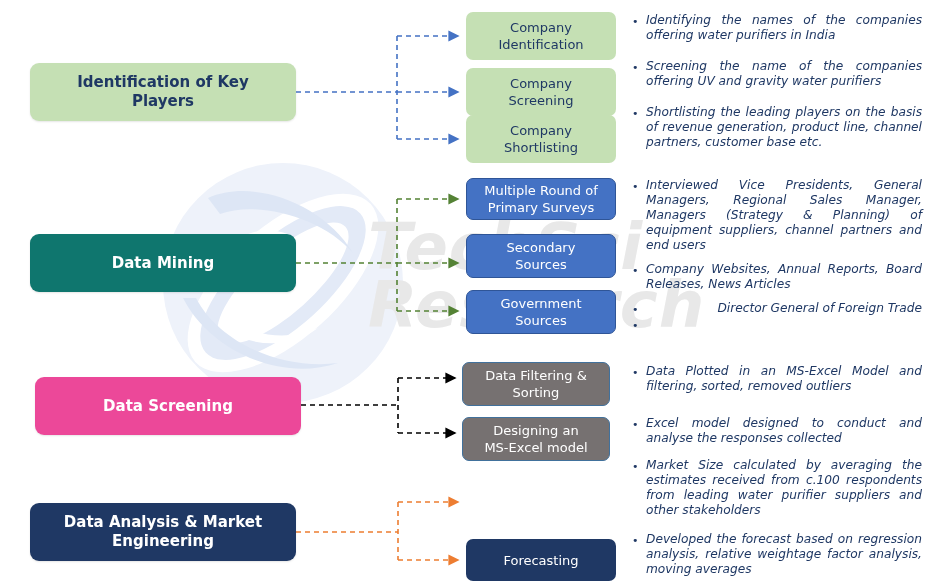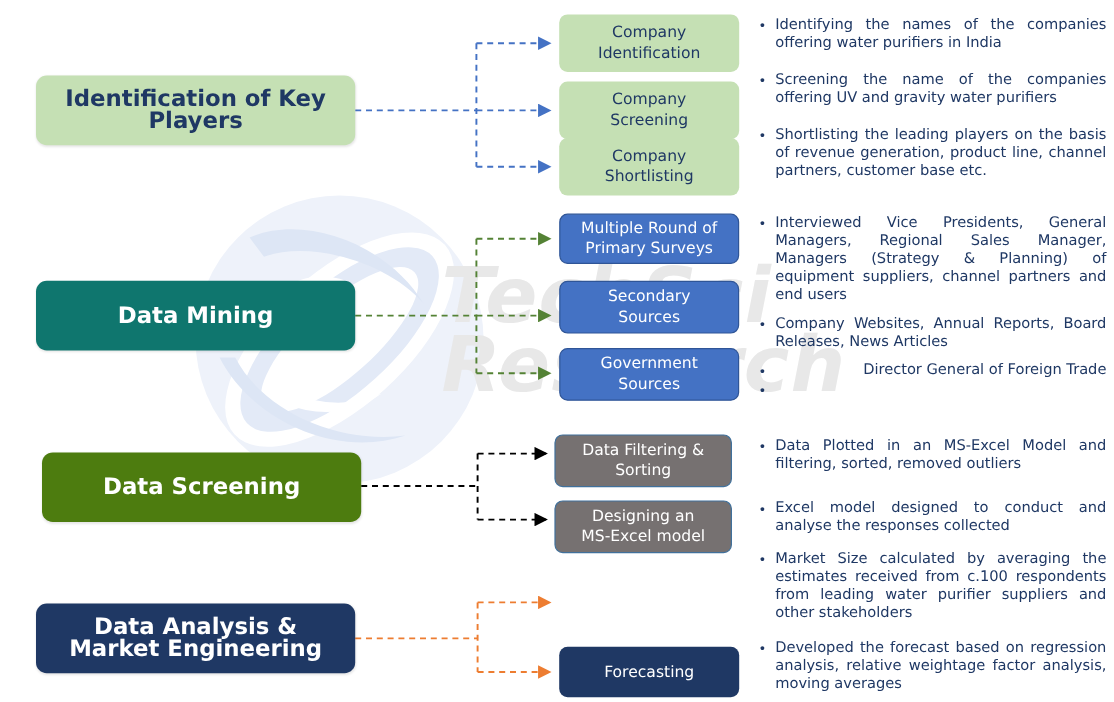--- a/index.html
+++ b/index.html
@@ -52,21 +52,21 @@
   #stage { position: absolute; left: 0; top: 0; width: 928px; height: 585px; z-index: 2; }
 
   .mainbox {
     position: absolute;
     border-radius: 9px;
     display: flex;
     align-items: center;
     justify-content: center;
     text-align: center;
     font-weight: bold;
-    font-size: 19px;
+    font-size: 15px;
     line-height: 19px;
     padding: 21px 14px;
     box-shadow: 0 1px 2px rgba(0,0,0,0.10);
   }
 
   .subbox {
     position: absolute;
     border-radius: 7px;
     display: flex;
     align-items: center;
@@ -75,21 +75,21 @@
     font-size: 13px;
     line-height: 17px;
     padding: 3px 8px;
   }
 
   
   .c-green      { background: #c5e0b4; color: #1f3864; }
   .c-green-sub  { background: #c5e0b4; color: #1f3864; }
   .c-blue       { background: #0f766e; color: #ffffff; }
   .c-blue-sub   { background: #4472c4; color: #ffffff; border: 1px solid #2f5597; }
-  .c-gray       { background: #4d7c0f; color: #ffffff; }
+  .c-gray       { background: #ec4899; color: #ffffff; }
   .c-gray-sub   { background: #767171; color: #ffffff; border: 1.4px solid #41719c; }
   .c-navy       { background: #1f3864; color: #ffffff; }
   .c-navy-sub   { background: #1f3864; color: #ffffff; }
 
   
   .bullet-group {
     position: absolute;
     left: 632px;
     width: 290px;
   }
@@ -101,20 +101,21 @@
   .bullet:last-child { margin-bottom: 0; }
   .bullet-dot {
     flex: 0 0 14px;
     color: #1f3864;
     font-size: 11px;
     line-height: 15px;
     padding-top: 1px;
   }
   .bullet-text {
     flex: 1 1 auto;
+    font-style: italic;
     font-size: 12.2px;
     line-height: 15px;
     color: #1f3864;
     text-align: justify;
     text-justify: inter-word;
   }
   .bullet-text.noj { text-align: right; }
 
   
   #connectors { position: absolute; left: 0; top: 0; width: 928px; height: 585px; z-index: 1; }

